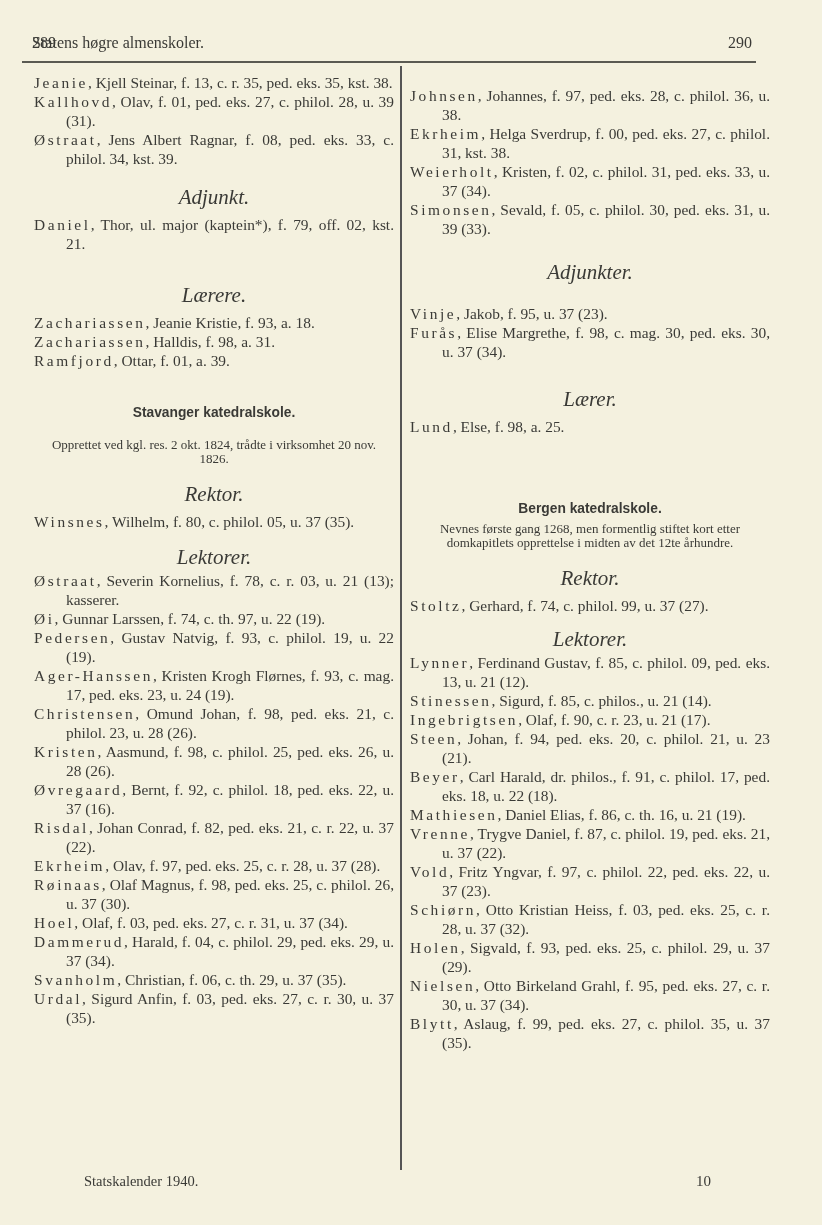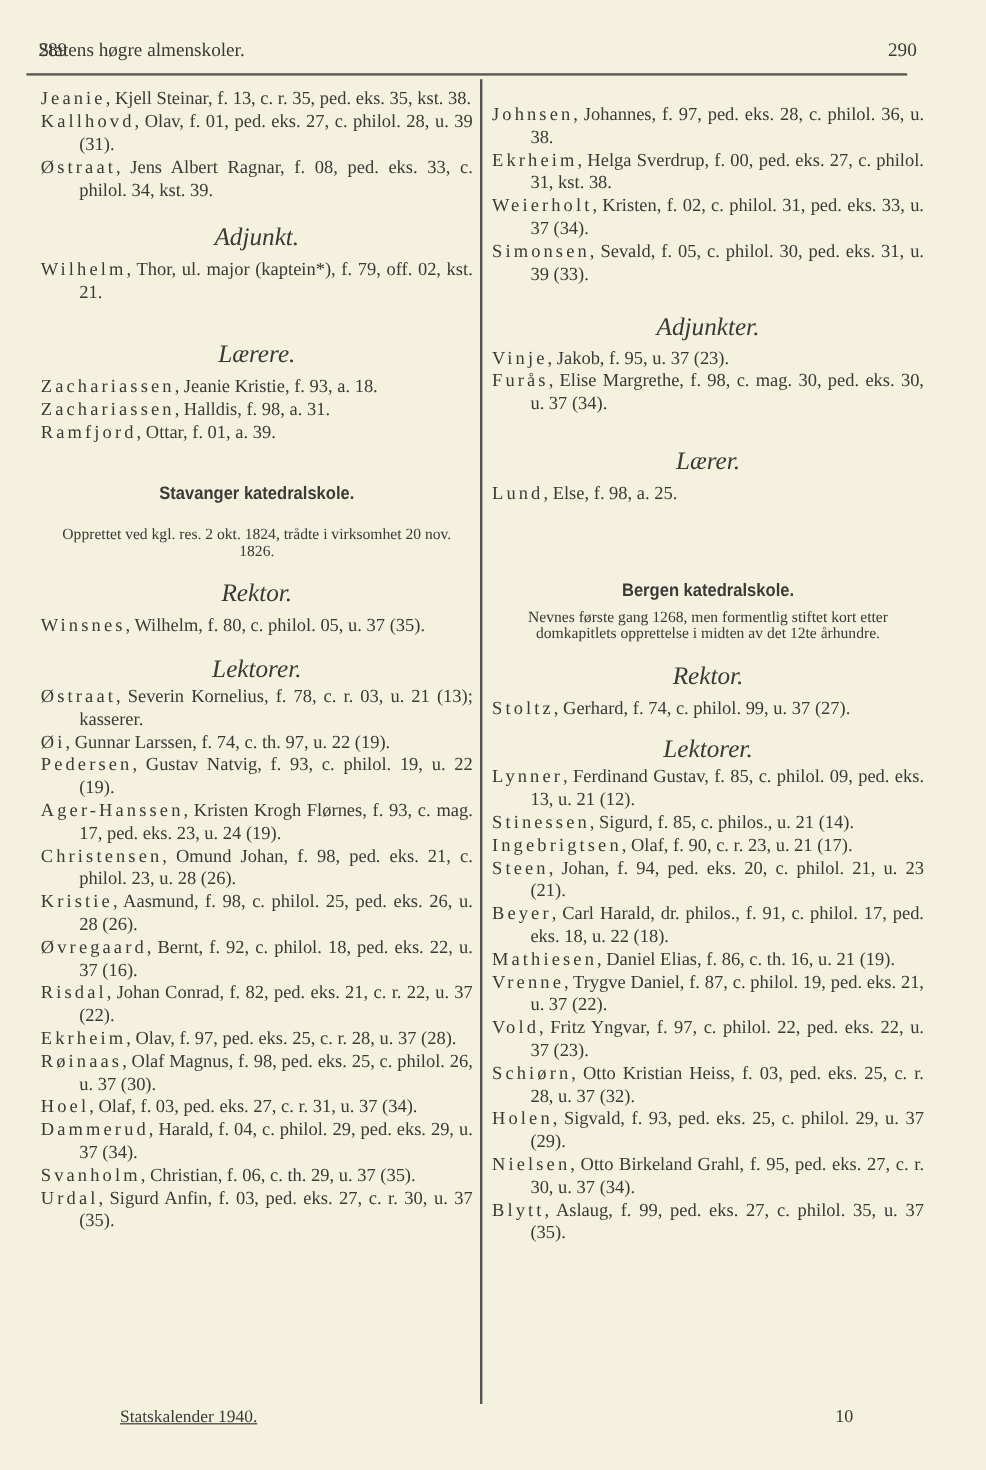--- a/index.html
+++ b/index.html
@@ -8,21 +8,21 @@
     background: #f4f1df;
     color: #3a3a36;
     font-family: "Liberation Serif", "DejaVu Serif", serif;
     position: relative;
   }
   .header {
     position: absolute; left: 32px; top: 34px; width: 732px; height: 26px;
     font-size: 16px;
   }
   .header .pl { position: absolute; left: 0; top: 0; }
-  .header .pr { position: absolute; right: 0; top: 0; }
+  .header .pr { position: absolute; right: 12px; top: 0; }
   .header .title { position: absolute; left: 0; right: 0; top: 0; }
   .rule {
     position: absolute; left: 22px; top: 61px; width: 734px; height: 2px;
     background: #5a5a52;
   }
   .vrule {
     position: absolute; left: 400px; top: 66px; width: 1.5px; height: 1104px;
     background: #555;
   }
   .col { position: absolute; font-size: 15.4px; line-height: 19px; }
@@ -39,21 +39,21 @@
   }
   .school-title {
     text-align: center; font-family: "Liberation Sans", "DejaVu Sans", sans-serif;
     font-weight: bold; font-size: 15px; margin: 0; line-height: 20px;
     transform: scaleX(0.92);
   }
   .school-note {
     text-align: center; font-size: 13px; line-height: 14px; margin: 16px;
   }
   .footer-l {
-    position: absolute; left: 100px; top: 1173px; font-size: 14.5px; text-decoration: underline;
+    position: absolute; left: 84px; top: 1173px; font-size: 14.5px;
   }
   .footer-r {
     position: absolute; left: 696px; top: 1173px; font-size: 15px;
   }
 </style>
 </head>
 <body>
 
 <div class="header">
   <span class="pl">289</span>
@@ -64,61 +64,61 @@
 <div class="vrule"></div>
 
 <div class="col left">
   <div>
     <p class="entry"><span class="sur">Jeanie</span><span>, Kjell Steinar, f. 13, c. r. 35, ped. eks. 35, kst. 38.</span></p>
     <p class="entry"><span class="sur">Kallhovd</span><span>, Olav, f. 01, ped. eks. 27, c. philol. 28, u. 39 (31).</span></p>
     <p class="entry"><span class="sur">Østraat</span><span>, Jens Albert Ragnar, f. 08, ped. eks. 33, c. philol. 34, kst. 39.</span></p>
   </div>
 
   <p class="sec-head" style="margin-top:17px;margin-bottom:6px;text-align:center;">Adjunkt.</p>
-  <p class="entry"><span class="sur">Wilhelm</span><span>, Thor, ul. major (kaptein*), f. 79, off. 02, kst. 21.</span></p>
+  <p class="entry"><span class="sur">Daniel</span><span>, Thor, ul. major (kaptein*), f. 79, off. 02, kst. 21.</span></p>
 
   <p class="sec-head" style="margin-top:30px;margin-bottom:6px;">Lærere.</p>
   <p class="entry"><span class="sur">Zachariassen</span><span>, Jeanie Kristie, f. 93, a. 18.</span></p>
   <p class="entry"><span class="sur">Zachariassen</span><span>, Halldis, f. 98, a. 31.</span></p>
   <p class="entry"><span class="sur">Ramfjord</span><span>, Ottar, f. 01, a. 39.</span></p>
 
   <p class="school-title" style="margin-top:32px;">Stavanger katedralskole.</p>
   <p class="school-note">Opprettet ved kgl. res. 2 okt. 1824, trådte i virksomhet 20 nov. 1826.</p>
 
   <p class="sec-head" style="margin-top:10px;margin-bottom:6px;">Rektor.</p>
   <p class="entry"><span class="sur">Winsnes</span><span>, Wilhelm, f. 80, c. philol. 05, u. 37 (35).</span></p>
 
   <p class="sec-head" style="margin-top:14px;margin-bottom:2px;">Lektorer.</p>
   <div>
     <p class="entry"><span class="sur">Østraat</span><span>, Severin Kornelius, f. 78, c. r. 03, u. 21 (13); kasserer.</span></p>
     <p class="entry"><span class="sur">Øi</span><span>, Gunnar Larssen, f. 74, c. th. 97, u. 22 (19).</span></p>
     <p class="entry"><span class="sur">Pedersen</span><span>, Gustav Natvig, f. 93, c. philol. 19, u. 22 (19).</span></p>
     <p class="entry"><span class="sur">Ager-Hanssen</span><span>, Kristen Krogh Flørnes, f. 93, c. mag. 17, ped. eks. 23, u. 24 (19).</span></p>
     <p class="entry"><span class="sur">Christensen</span><span>, Omund Johan, f. 98, ped. eks. 21, c. philol. 23, u. 28 (26).</span></p>
-    <p class="entry"><span class="sur">Kristie</span><span>, Aasmund, f. 98, c. philol. 25, ped. eks. 26, u. 28 (26).</span></p>
+    <p class="entry"><span class="sur">Kristen</span><span>, Aasmund, f. 98, c. philol. 25, ped. eks. 26, u. 28 (26).</span></p>
     <p class="entry"><span class="sur">Øvregaard</span><span>, Bernt, f. 92, c. philol. 18, ped. eks. 22, u. 37 (16).</span></p>
     <p class="entry"><span class="sur">Risdal</span><span>, Johan Conrad, f. 82, ped. eks. 21, c. r. 22, u. 37 (22).</span></p>
     <p class="entry"><span class="sur">Ekrheim</span><span>, Olav, f. 97, ped. eks. 25, c. r. 28, u. 37 (28).</span></p>
     <p class="entry"><span class="sur">Røinaas</span><span>, Olaf Magnus, f. 98, ped. eks. 25, c. philol. 26, u. 37 (30).</span></p>
     <p class="entry"><span class="sur">Hoel</span><span>, Olaf, f. 03, ped. eks. 27, c. r. 31, u. 37 (34).</span></p>
     <p class="entry"><span class="sur">Dammerud</span><span>, Harald, f. 04, c. philol. 29, ped. eks. 29, u. 37 (34).</span></p>
     <p class="entry"><span class="sur">Svanholm</span><span>, Christian, f. 06, c. th. 29, u. 37 (35).</span></p>
     <p class="entry"><span class="sur">Urdal</span><span>, Sigurd Anfin, f. 03, ped. eks. 27, c. r. 30, u. 37 (35).</span></p>
   </div>
 </div>
 
 <div class="col right">
   <div>
     <p class="entry"><span class="sur">Johnsen</span><span>, Johannes, f. 97, ped. eks. 28, c. philol. 36, u. 38.</span></p>
     <p class="entry"><span class="sur">Ekrheim</span><span>, Helga Sverdrup, f. 00, ped. eks. 27, c. philol. 31, kst. 38.</span></p>
     <p class="entry"><span class="sur">Weierholt</span><span>, Kristen, f. 02, c. philol. 31, ped. eks. 33, u. 37 (34).</span></p>
     <p class="entry"><span class="sur">Simonsen</span><span>, Sevald, f. 05, c. philol. 30, ped. eks. 31, u. 39 (33).</span></p>
   </div>
 
-  <p class="sec-head" style="margin-top:22px;margin-bottom:5px;">Adjunkter.</p>
+  <p class="sec-head" style="margin-top:22px;margin-bottom:20px;">Adjunkter.</p>
   <p class="entry"><span class="sur">Vinje</span><span>, Jakob, f. 95, u. 37 (23).</span></p>
   <p class="entry"><span class="sur">Furås</span><span>, Elise Margrethe, f. 98, c. mag. 30, ped. eks. 30, u. 37 (34).</span></p>
 
   <p class="sec-head" style="margin-top:26px;margin-bottom:6px;">Lærer.</p>
   <p class="entry"><span class="sur">Lund</span><span>, Else, f. 98, a. 25.</span></p>
 
   <p class="school-title" style="margin-top:62px;">Bergen katedralskole.</p>
   <p class="school-note" style="margin-top:4px;">Nevnes første gang 1268, men formentlig stiftet kort etter domkapitlets opprettelse i midten av det 12te århundre.</p>
 
   <p class="sec-head" style="margin-top:12px;margin-bottom:6px;">Rektor.</p>

